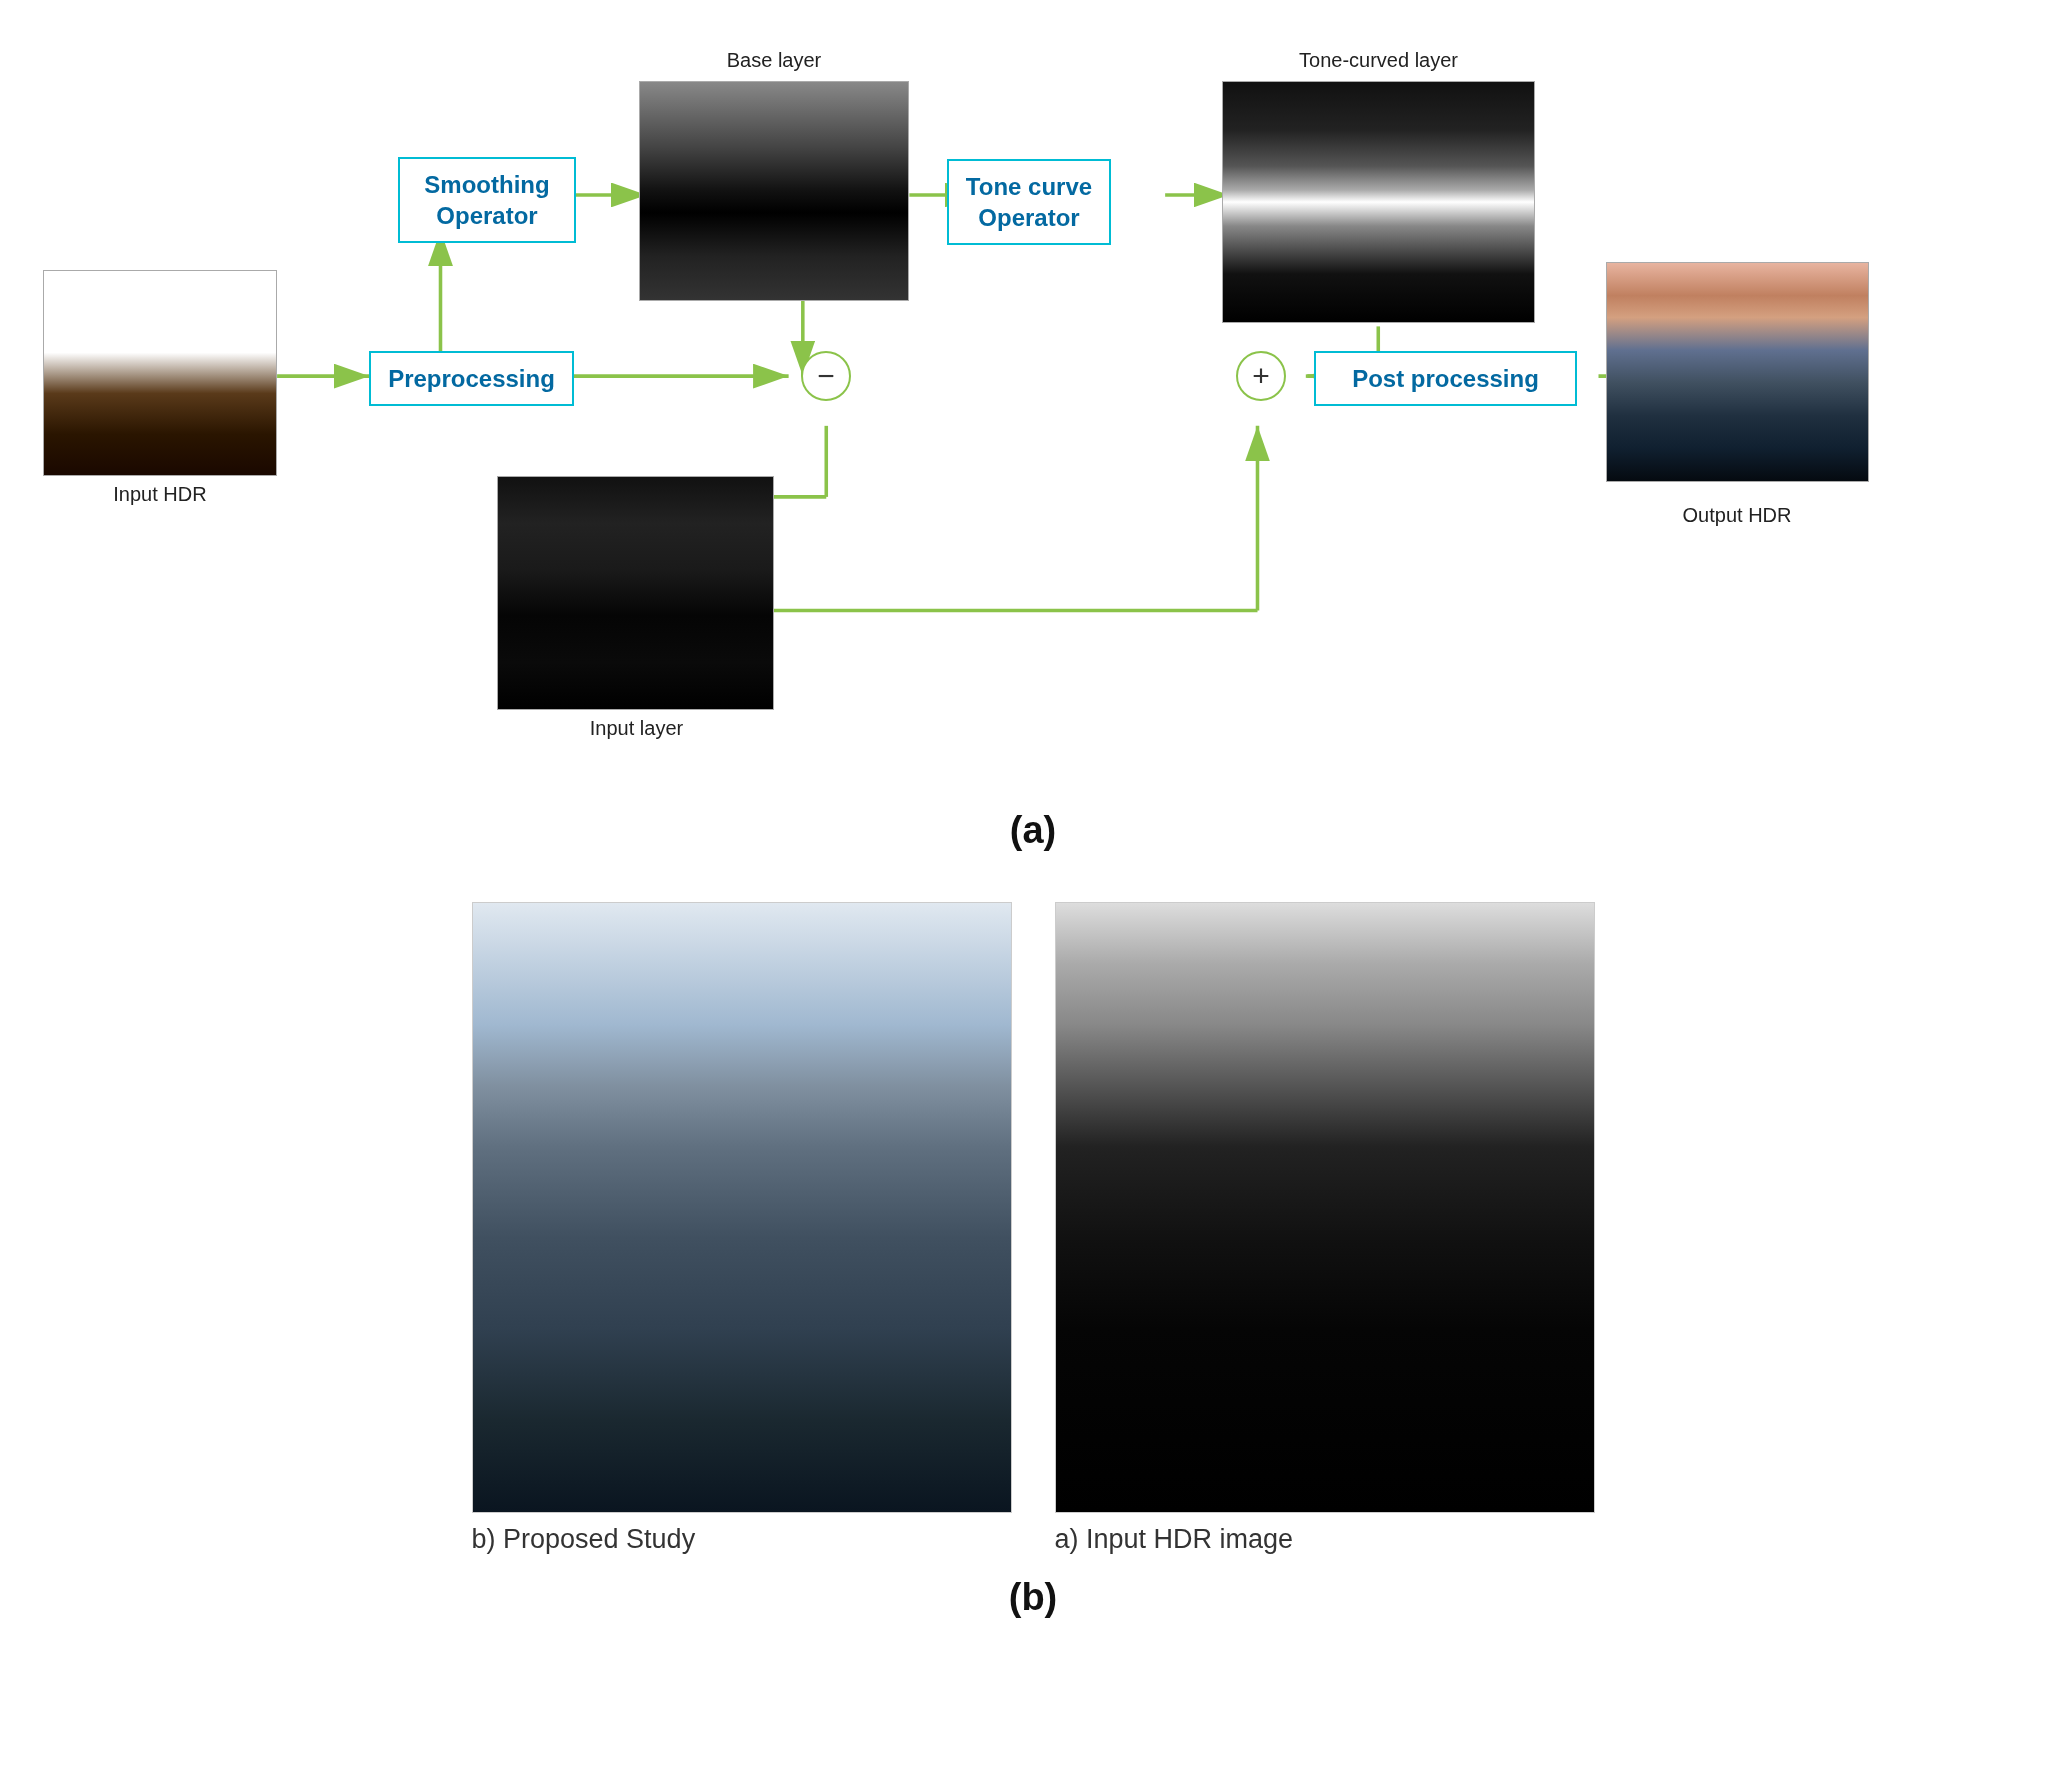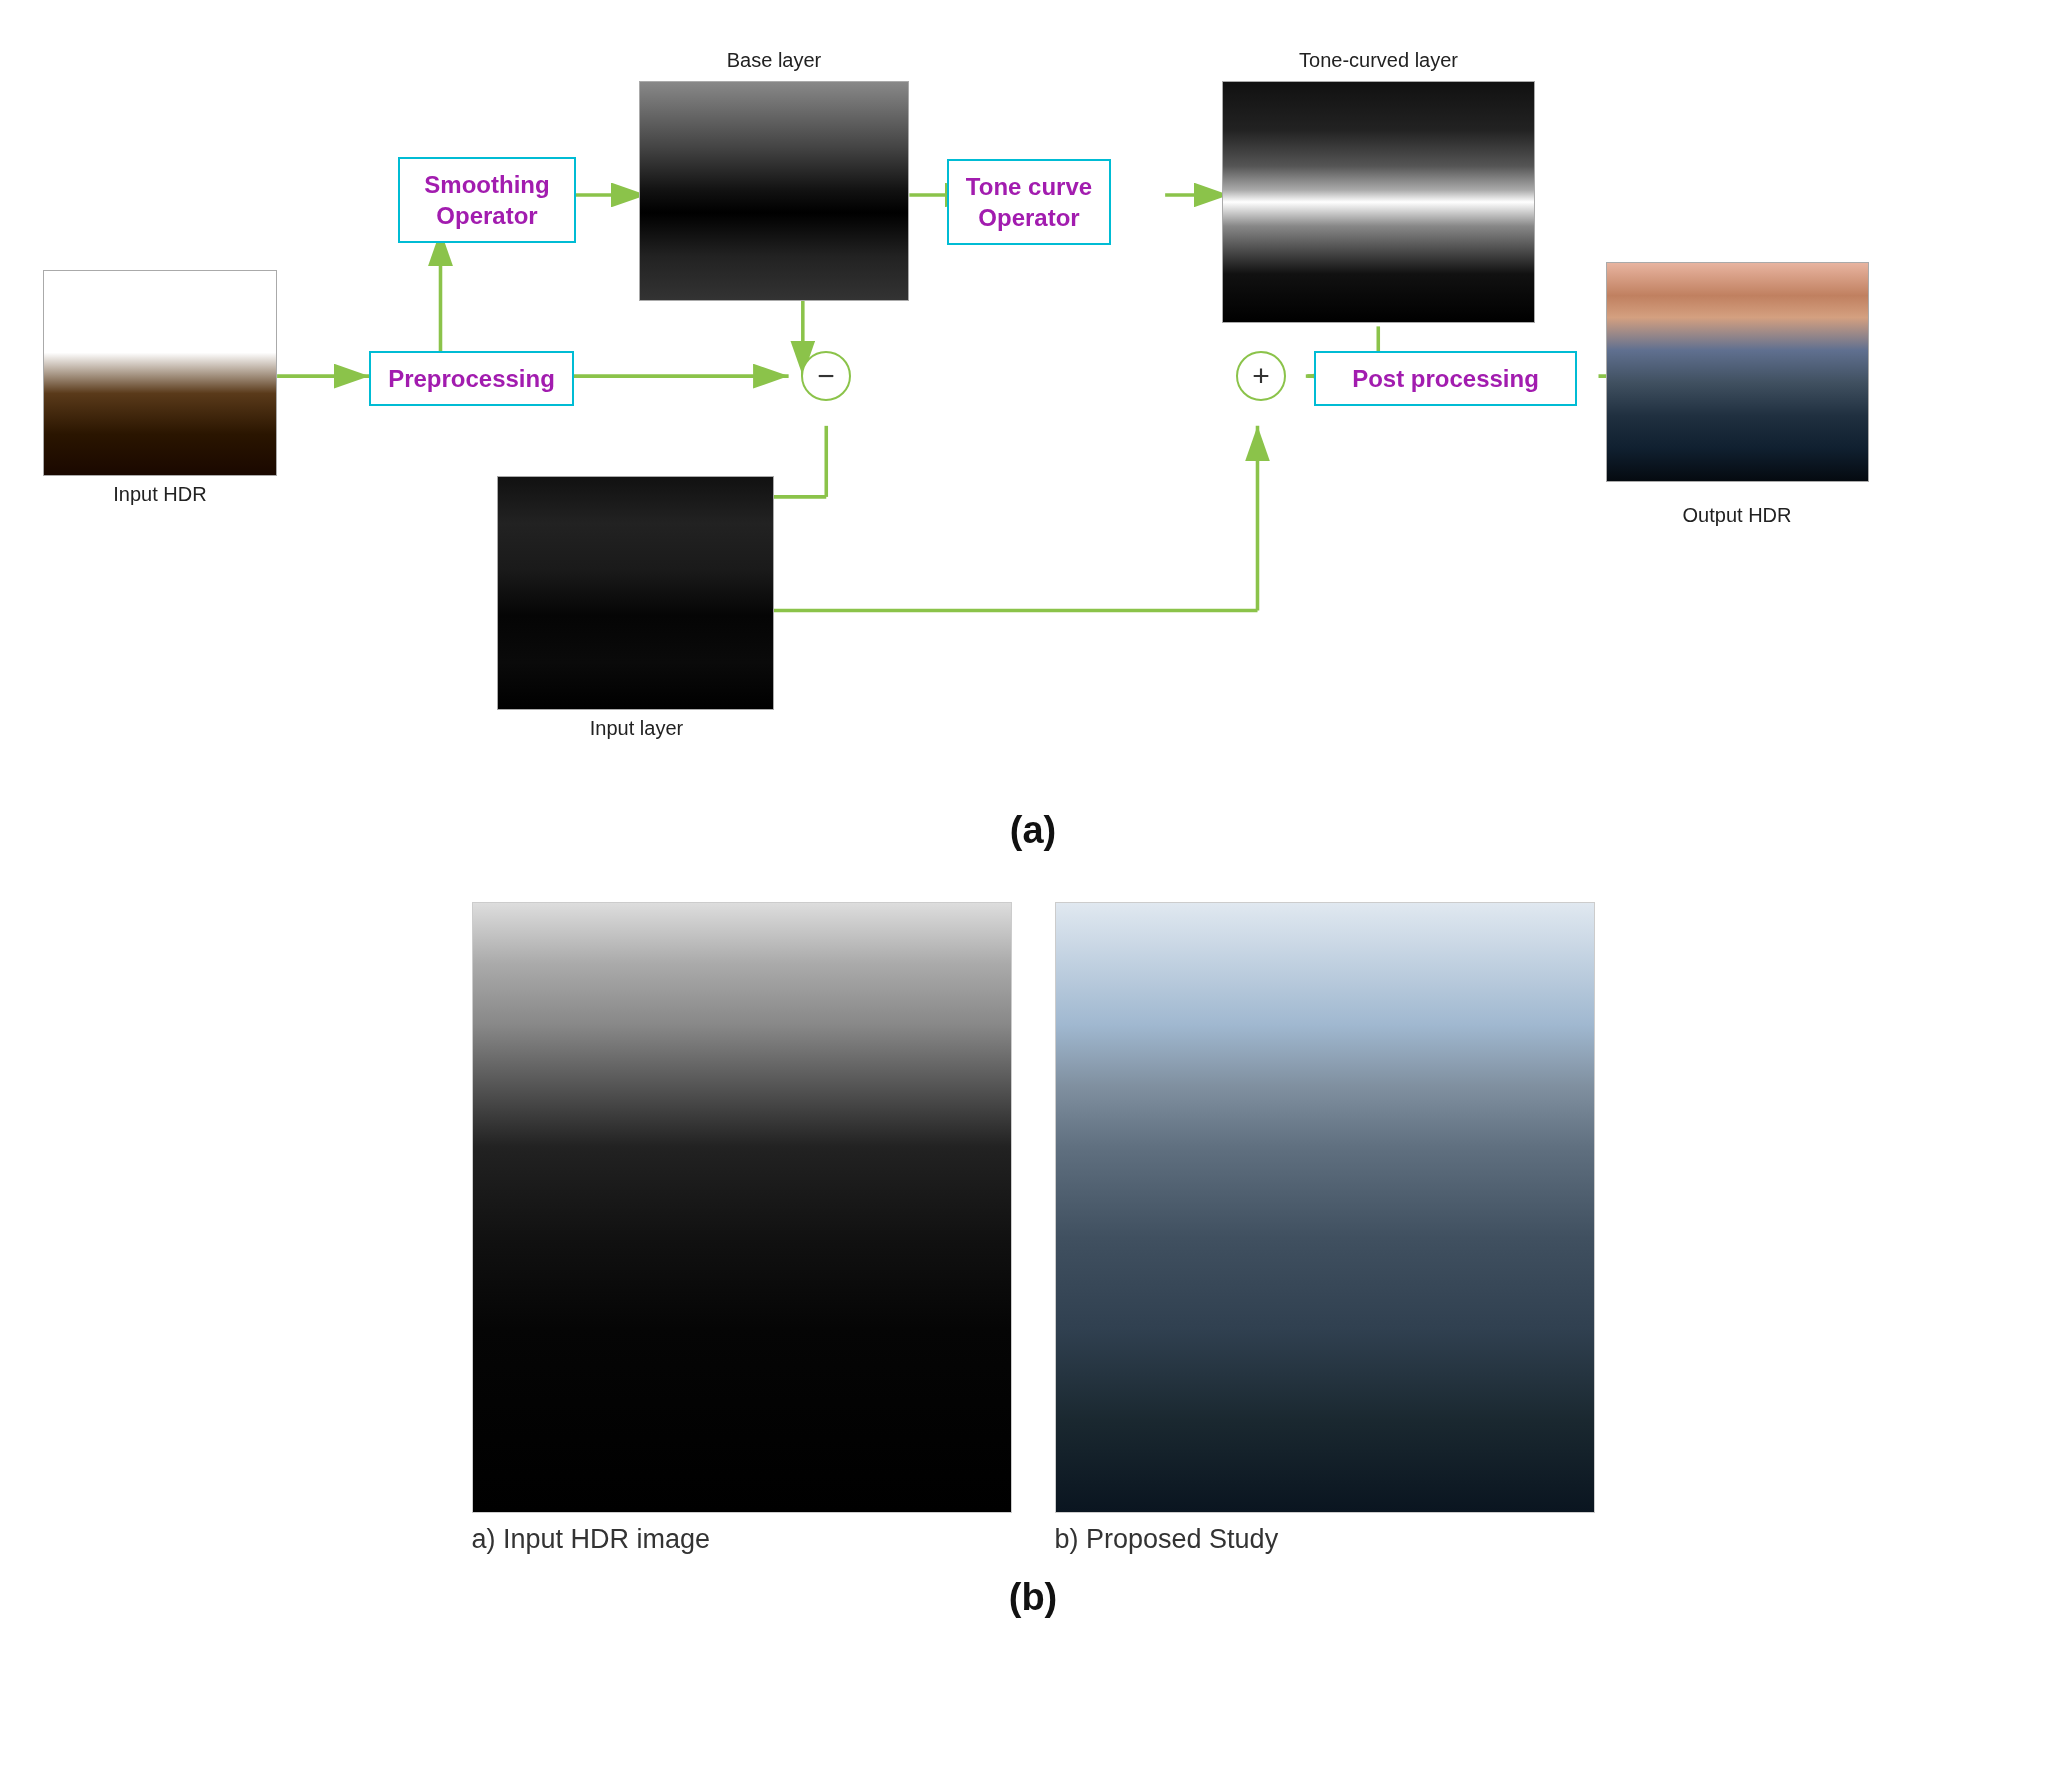--- a/index.html
+++ b/index.html
@@ -27,21 +27,21 @@
       text-align: center;
     }
 
     
     .operator-box {
       position: absolute;
       border: 2.1px solid #00bcd4;
       background: #fff;
       font-size: 24px;
       font-weight: bold;
-      color: #a21caf;
+      color: #0369a1;
       padding: 7px 12.8px;
       text-align: center;
       line-height: 1.3;
     }
 
     
     .img-placeholder {
       position: absolute;
       border: 1.4px solid #aaa;
     }
@@ -253,30 +253,30 @@
 
   <div class="section-label" style="margin-top:-43px;">(a)</div>
 
 </div>
 
 <div class="comparison-section">
 
   <div class="comparison-row">
 
     <div class="comparison-item">
+      <div class="comparison-img img-cmp-proposed" style="border:0.7px solid #ccc;">
+      </div>
+      <div class="comparison-caption">b) Proposed Study</div>
+    </div>
+
+    <div class="comparison-item">
       <div class="comparison-img img-cmp-input" style="border:0.7px solid #ccc;">
       </div>
       <div class="comparison-caption">a) Input HDR image</div>
     </div>
 
-    <div class="comparison-item">
-      <div class="comparison-img img-cmp-proposed" style="border:0.7px solid #ccc;">
-      </div>
-      <div class="comparison-caption">b) Proposed Study</div>
-    </div>
-
 
   </div>
 
   <div class="section-label">(b)</div>
 
 </div>
 
 
 </body></html>

